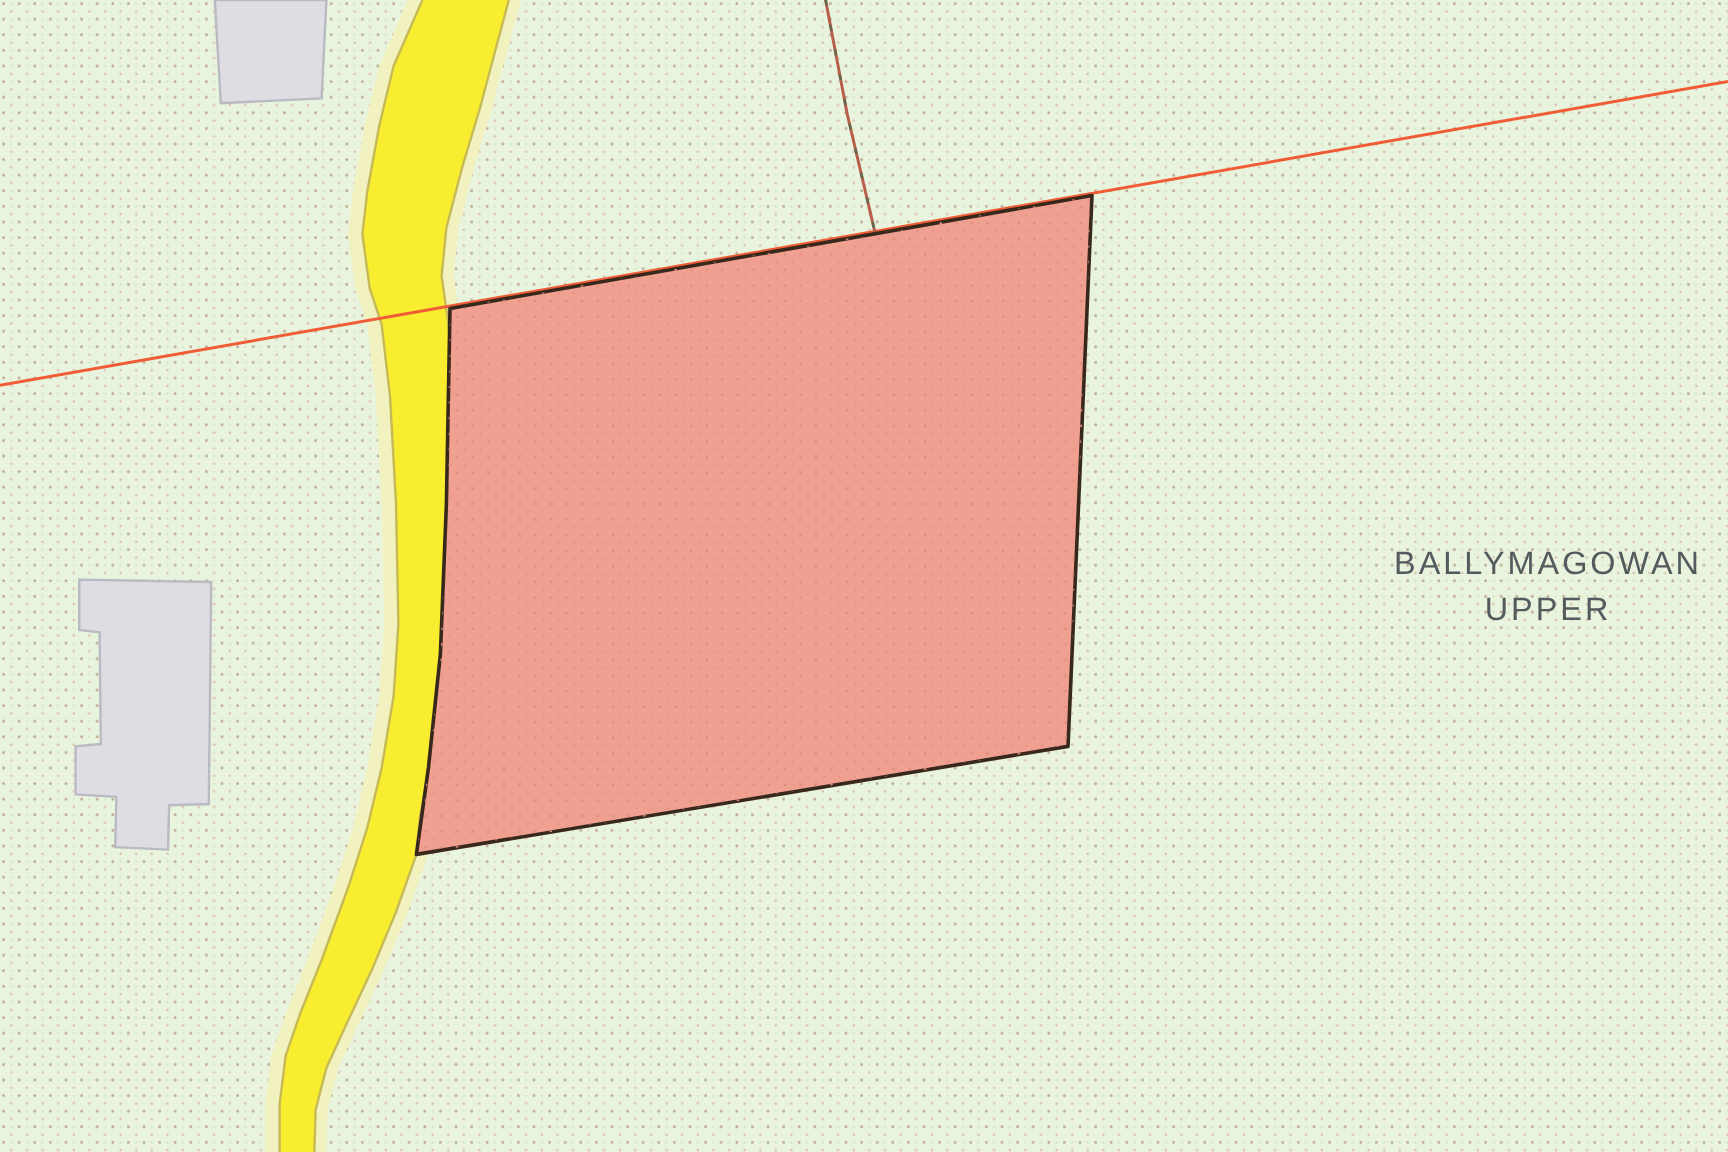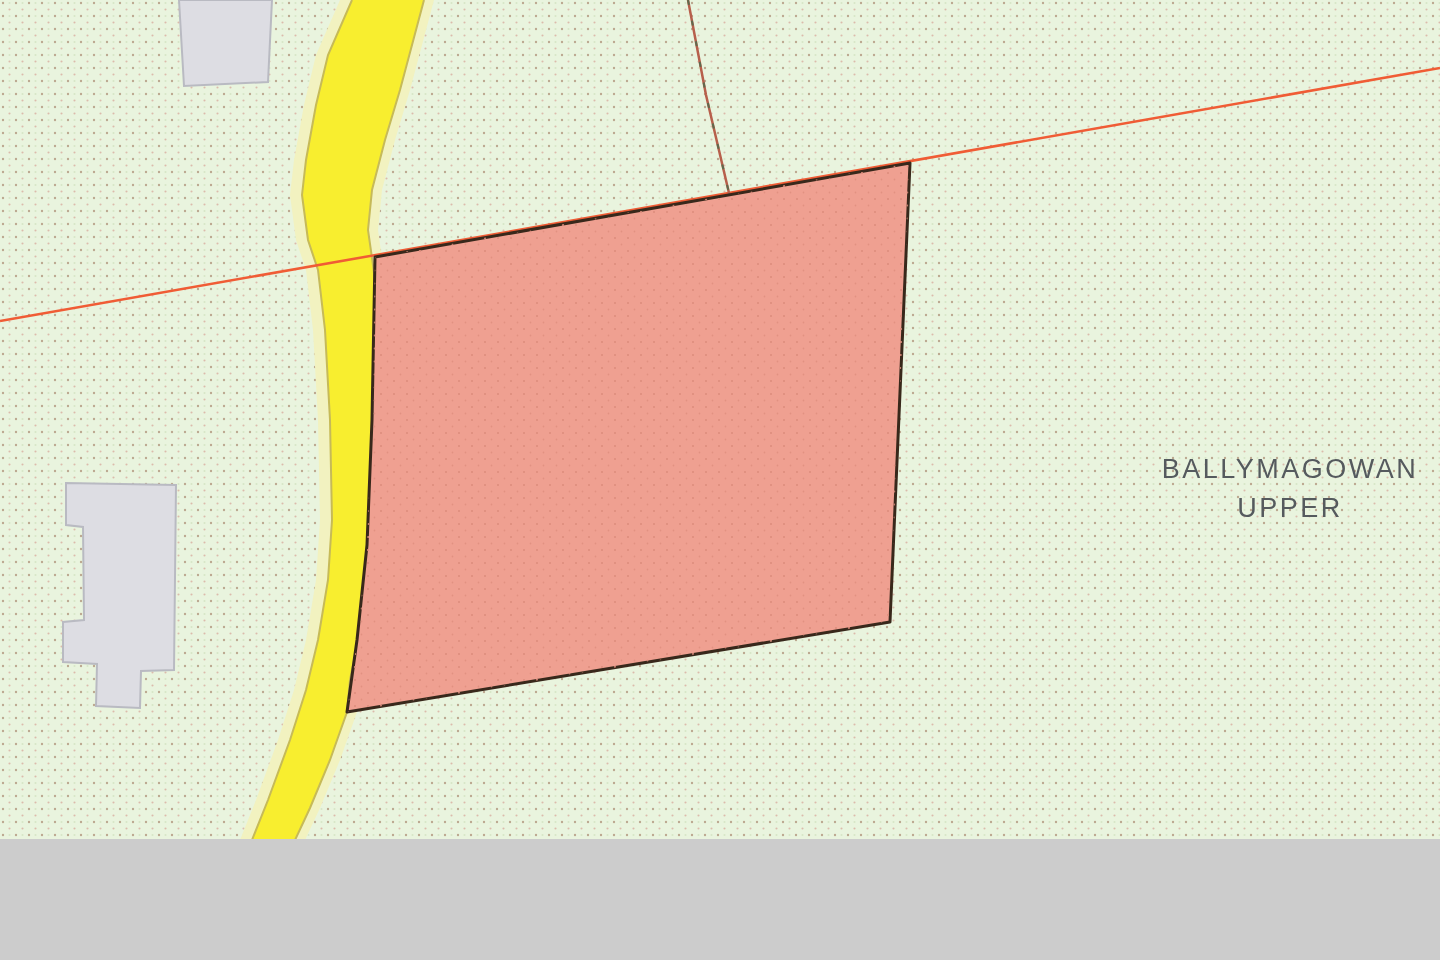--- a/index.html
+++ b/index.html
@@ -1,17 +1,17 @@
 <!DOCTYPE html>
 <html style="--background: #e9f4de; --dot-a: #bda890; --dot-b: #d9b2a2; --dot-c: #cfe0bc; --road-fill: #f8ee2f; --road-casing: #f2f2c0; --road-edge: #c6ba58; --parcel-fill: #efa091; --parcel-dot: #de8d7d; --parcel-border: #38281b; --boundary-line: #f05c35; --field-line: #b75f4b; --field-line-dash: #5f6a4e; --building-fill: #dddde3; --building-border: #b9bac2; --label-color: #555a5e;"><head>
 <meta charset="utf-8">
 <style>
   html,body{margin:0;padding:0;background:#ccc;}
   .map-viewport{
-    position:relative;width:1440px;height:839px;overflow:hidden;
+    position:relative;width:1440px;height:960px;overflow:hidden;
     background:var(--background);
     font-family:"Liberation Sans",sans-serif;
   }
   svg{display:block;position:absolute;left:0;top:0;}
   .bg-base{fill:var(--background);}
   .dot-a{fill:var(--dot-a);}
   .dot-b{fill:var(--dot-b);}
   .dot-c{fill:var(--dot-c);}
   .road-casing{fill:var(--road-casing);}
   .road-fill{fill:var(--road-fill);}

